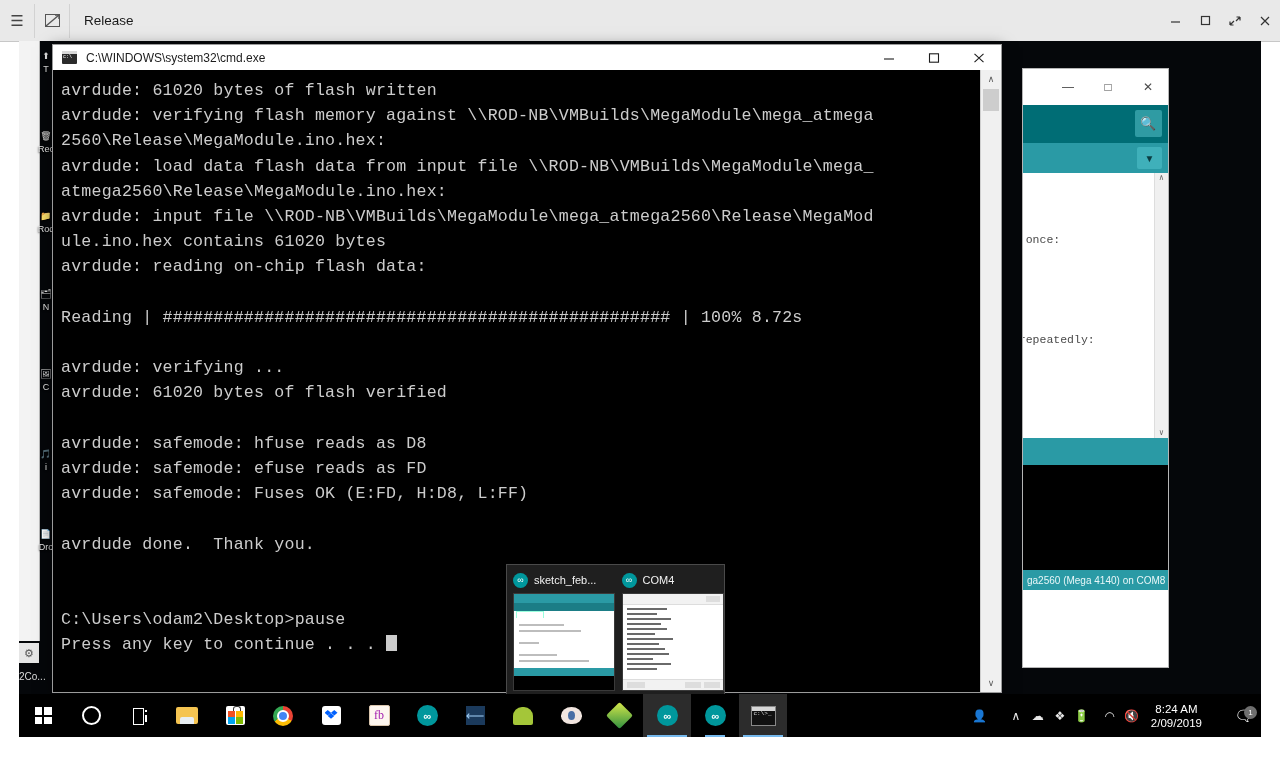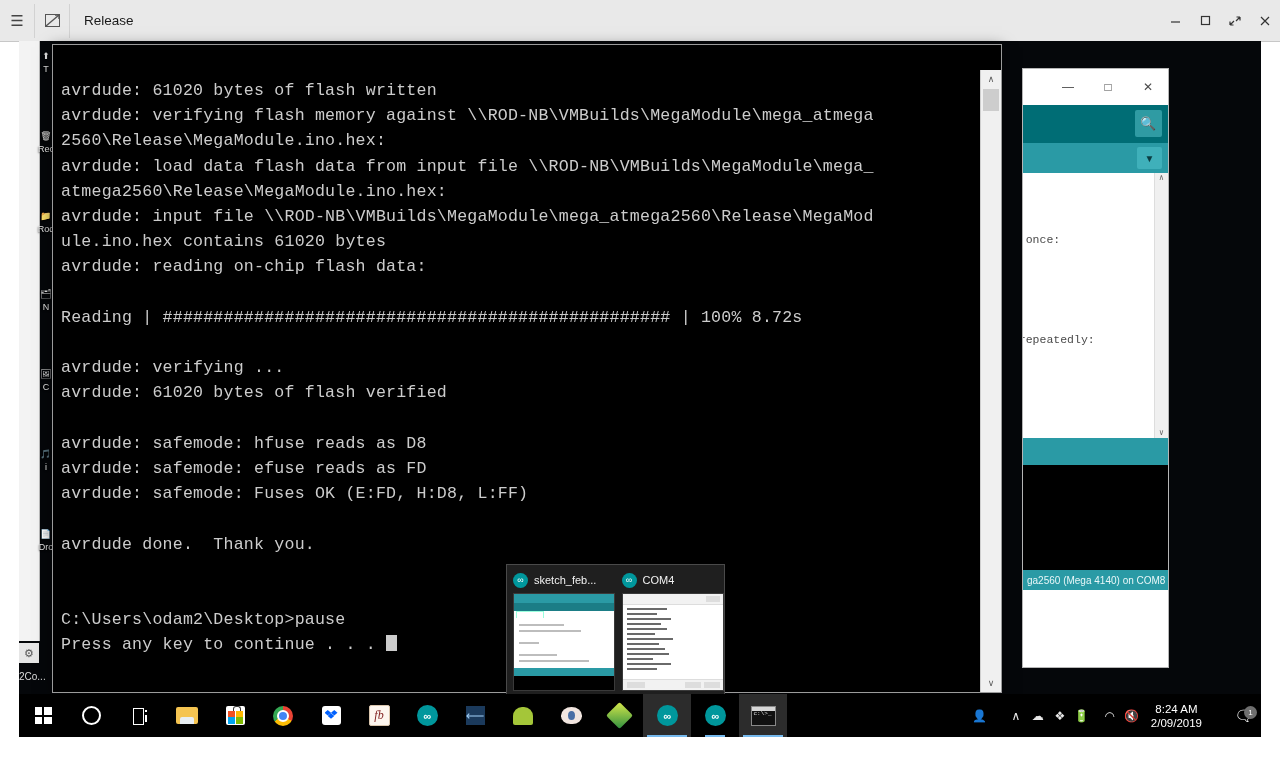--- a/index.html
+++ b/index.html
@@ -200,21 +200,21 @@
   .ico-store .q4{left:10px;top:11px;background:#7fba00;}
   .ico-store .h{position:absolute;left:7px;top:0px;width:6px;height:5px;border:1.5px solid #3a3a3a;border-bottom:none;border-radius:3px 3px 0 0;}
   .ico-chrome{width:20px;height:20px;border-radius:50%;
     background:conic-gradient(#ea4335 0 33%, #fbbc05 33% 66%, #34a853 66% 100%);
     display:flex;align-items:center;justify-content:center;}
   .ico-chrome i{width:8px;height:8px;background:#4285f4;border-radius:50%;border:2px solid #fff;}
   .ico-dropbox{width:19px;height:19px;background:#fff;border-radius:3px;display:flex;align-items:center;justify-content:center;}
   .ico-dropbox i{width:13px;height:11px;background:#0061fe;
     clip-path:polygon(0% 25%,25% 0%,50% 25%,25% 50%,0% 25%, 50% 25%, 75% 0%,100% 25%,75% 50%,50% 25%, 25% 55%,50% 80%,75% 55%,50% 30%);}
   .ico-fb{width:19px;height:19px;background:#fdf6ef;border:1px solid #d9c5ad;border-radius:2px;
-    display:flex;align-items:center;justify-content:center;color:#7f1d1d;font-size:12px;font-style:italic;
+    display:flex;align-items:center;justify-content:center;color:#a21caf;font-size:12px;
     font-family:"Liberation Serif",serif;}
   .ico-ard{width:21px;height:21px;border-radius:50%;background:#00979c;display:flex;align-items:center;justify-content:center;}
   .ico-ard b{color:#fff;font-size:11px;font-weight:700;letter-spacing:-1px;}
   .ico-pencil{width:19px;height:19px;background:#1b3a5c;display:flex;align-items:center;justify-content:center;color:#9cc9f0;font-size:13px;}
   .ico-android{width:20px;height:18px;border-radius:9px 9px 2px 2px;background:#a4c639;}
   .ico-pink{width:21px;height:17px;background:#f2e6e0;border-radius:50% 50% 45% 45%;position:relative;}
   .ico-pink:after{content:"";position:absolute;left:7px;top:4px;width:7px;height:9px;background:#4a6fa5;border-radius:50%;}
   .ico-green{width:19px;height:19px;background:linear-gradient(135deg,#d7e84a,#2f8f3f);transform:rotate(45deg);border-radius:2px;}
   .ico-cmdtask{width:23px;height:18px;background:#111;border:1px solid #888;position:relative;}
   .ico-cmdtask:after{content:"c:\\>_";position:absolute;left:2px;top:3px;color:#ddd;font-size:6px;
@@ -326,20 +326,41 @@
       <div class="ide-boardbar">ga2560 (Mega 4140) on COM8</div>
     </div>
     <div class="ide-below">
       <div class="chip">⚙</div>
       <div class="lbl">2Co...</div>
     </div>
 
   </div>
 
   <div class="cmd">
+    <div class="cmd-title">
+      <div class="cmd-ico"></div>
+      <div class="cmd-path">C:\WINDOWS\system32\cmd.exe</div>
+      <div class="cmd-ctrls">
+        <div class="cmd-ctrl">
+          <svg width="12" height="10" viewBox="0 0 12 10">
+              <path d="M1 6 h10" stroke="#1c1c1c" stroke-width="1.1"></path>
+            </svg>
+        </div>
+        <div class="cmd-ctrl">
+          <svg width="12" height="10" viewBox="0 0 12 10">
+              <rect x="1.5" y="0.8" width="9" height="8.4" fill="none" stroke="#1c1c1c" stroke-width="1.1"></rect>
+            </svg>
+        </div>
+        <div class="cmd-ctrl">
+          <svg width="12" height="10" viewBox="0 0 12 10">
+              <path d="M1.5 0.8 L10.5 9.2 M10.5 0.8 L1.5 9.2" stroke="#1c1c1c" stroke-width="1.1"></path>
+            </svg>
+        </div>
+      </div>
+    </div>
     <div class="cmd-body">
       <div class="cmd-text"><span>avrdude: 61020 bytes of flash written
 avrdude: verifying flash memory against \\ROD-NB\VMBuilds\MegaModule\mega_atmega
 2560\Release\MegaModule.ino.hex:
 avrdude: load data flash data from input file \\ROD-NB\VMBuilds\MegaModule\mega_
 atmega2560\Release\MegaModule.ino.hex:
 avrdude: input file \\ROD-NB\VMBuilds\MegaModule\mega_atmega2560\Release\MegaMod
 ule.ino.hex contains 61020 bytes
 avrdude: reading on-chip flash data:
 

